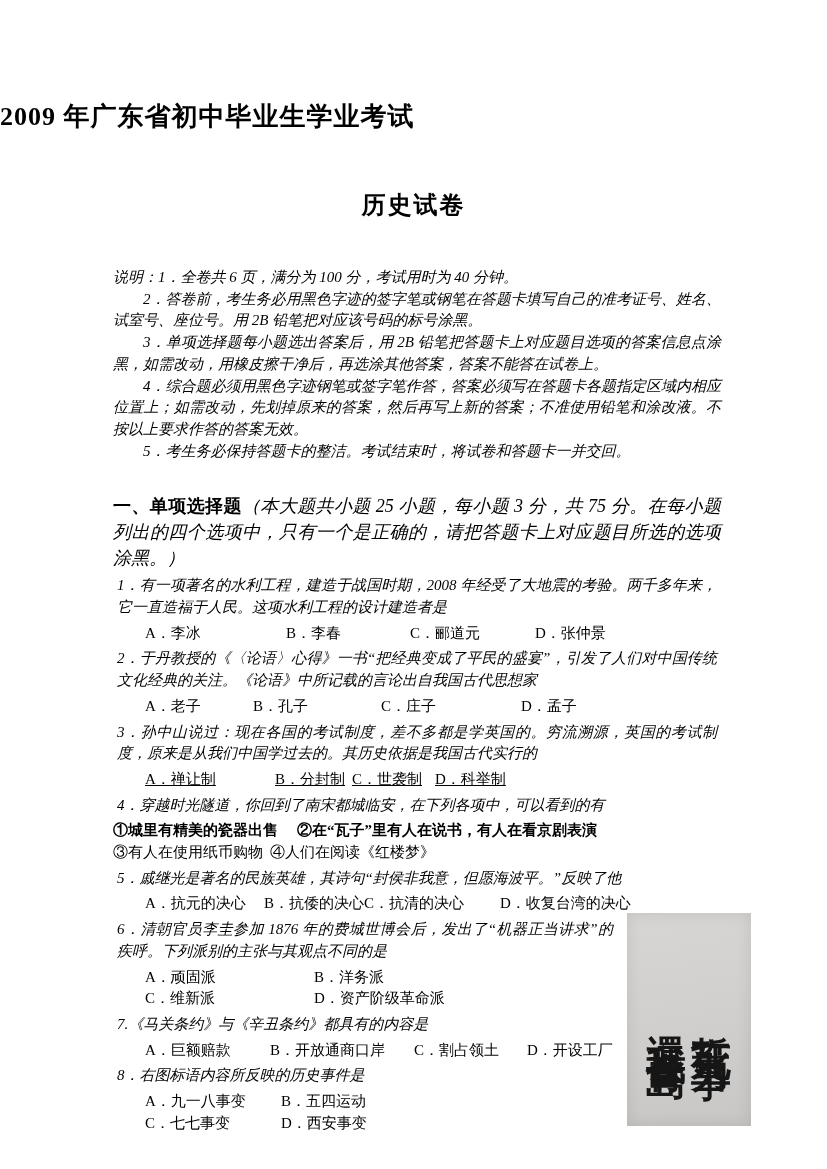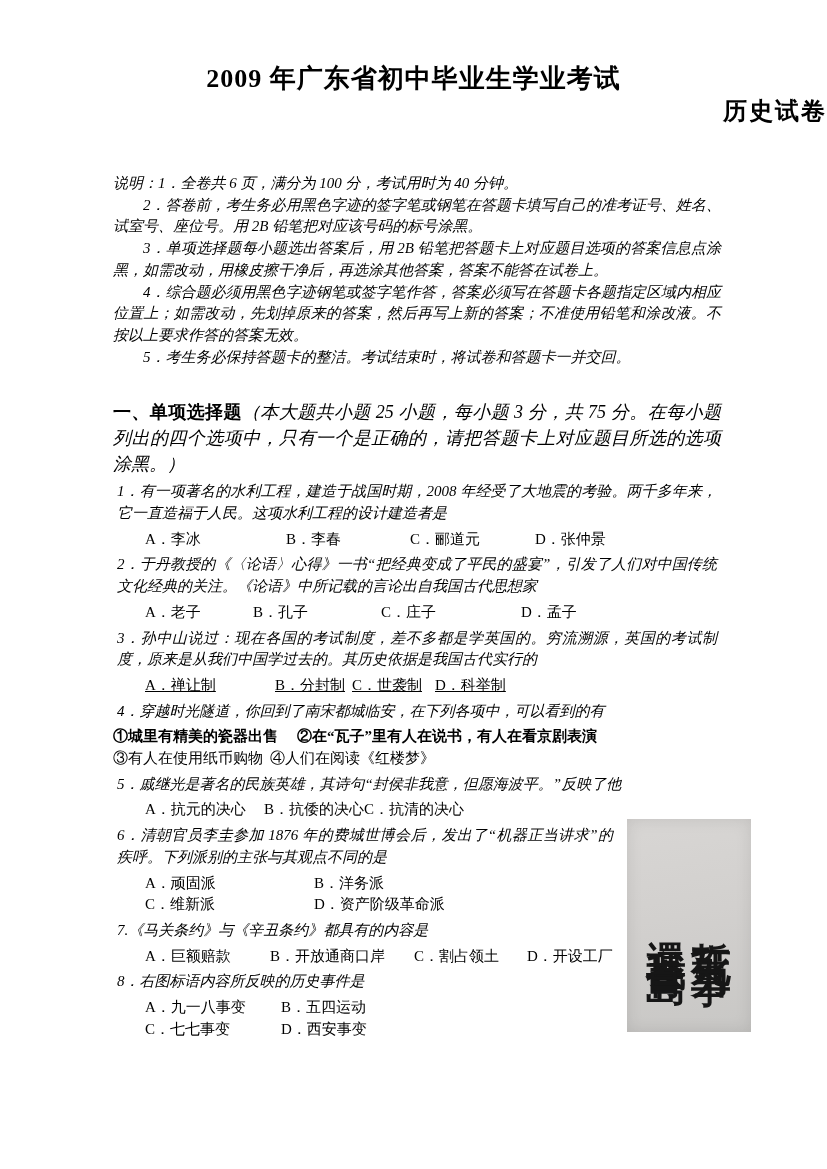--- a/index.html
+++ b/index.html
@@ -2,25 +2,25 @@
 <html><head>
 <meta charset="utf-8">
 <style>
   html,body { margin:0; padding:0; background:#ffffff; }
   .page {
     position:relative; width:827px; height:1169px; background:#ffffff;
     color:#000; font-family:"Liberation Serif","DejaVu Serif",serif;
     overflow:hidden;
   }
   .title {
-    padding-top:63px; text-align:center;
+    padding-top:101px; text-align:left;
     font-size:26px; font-weight:bold; line-height:32px; letter-spacing:1px;
   }
   .subtitle {
-    text-align:right;
+    margin-top:56px; text-align:center;
     font-size:24px; font-weight:bold; line-height:32px; letter-spacing:2px;
   }
   .content { margin:46px 106px 0 113px; }
   .instructions {
     font-size:15px; line-height:21.7px; font-style:italic;
     text-align:justify;
   }
   .instructions p { margin:0; text-indent:2em; }
   .instructions p.first { text-indent:0; }
   .section-head { margin-top:31px; font-size:18px; line-height:26px; text-align:justify; }
@@ -123,20 +123,21 @@
           <span>④人们在阅读《红楼梦》</span>
         </div>
       </div>
 
       <div class="q">
         <p class="stem">5．戚继光是著名的民族英雄，其诗句“封侯非我意，但愿海波平。”反映了他</p>
         <div class="opts g-q5">
           <span>A．抗元的决心</span>
           <span>B．抗倭的决心</span>
           <span>C．抗清的决心</span>
+          <span>D．收复台湾的决心</span>
         </div>
       </div>
 
       <div class="fig">
         <div class="fig-text">
           <span>誓死力爭</span>
           <span>還我青島</span>
         </div>
       </div>
 

